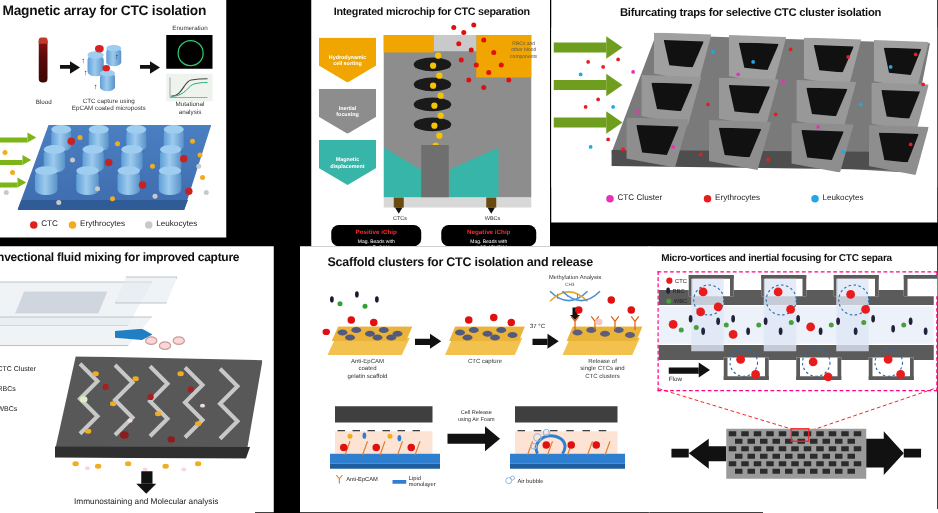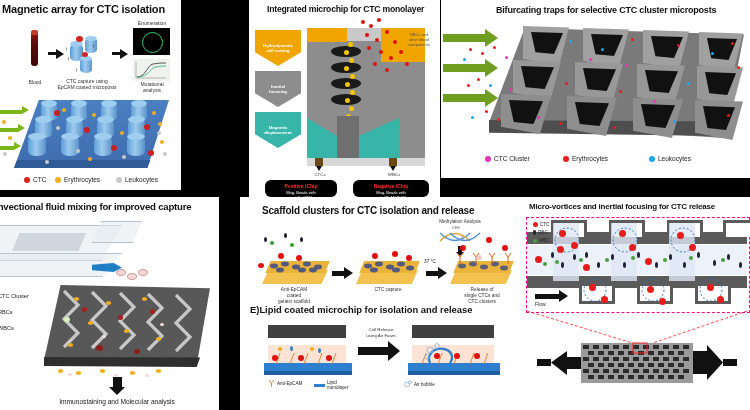--- a/index.html
+++ b/index.html
@@ -197,21 +197,21 @@
     <span class="lgdot" style="background:#f0ad20;"></span>
     <span>Erythrocytes</span>
   </div>
   <div class="legendRow" style="left:116px;top:176px;">
     <span class="lgdot" style="background:#c9c9c9;"></span>
     <span>Leukocytes</span>
   </div>
 </div>
 
 <div class="panel" id="pB">
-  <div class="ptitle">Integrated microchip for CTC monolayer</div>
+  <div class="ptitle">Integrated microchip for CTC separation</div>
 
   <div class="chev" style="left:6px;top:30px;height:36px;background:#f0a500;">
     <div>
       <div>Hydrodynamic</div>
       <div>cell sorting</div>
     </div>
   </div>
   <div class="chev" style="left:6px;top:71px;height:36px;background:#8d8d8d;">
     <div>
       <div>Inertial</div>
@@ -290,21 +290,21 @@
     <div>anti-EpCAM</div>
   </div>
   <div class="blackBox" style="left:104px;top:180px;width:76px;height:17px;">
     <div class="redT">Negative iChip</div>
     <div>Mag. Beads with</div>
     <div>anti-CD 15/45/66</div>
   </div>
 </div>
 
 <div class="panel" id="pC">
-  <div class="ptitle">Bifurcating traps for selective CTC cluster microposts</div>
+  <div class="ptitle">Bifurcating traps for selective CTC cluster isolation</div>
 
   <div class="trapStage">
 
     <div class="trapPlate" style="left:48px;top:6px;width:255px;height:110px;
          clip-path:polygon(14% 0,100% 6%,92% 100%,0 86%);background:#7a7a7a;"></div>
     <div class="trapPlate" style="left:48px;top:98px;width:255px;height:16px;
          clip-path:polygon(0 0,94% 10%,92% 100%,0 80%);background:#4e4e4e;"></div>
 
     <div>
       <div class="trapCell" style="left:82px;top:4px;width:46px;height:40px;clip-path:polygon(0 0,100% 4%,78% 100%,0 82%);background:#a0a0a0;"></div>
@@ -561,23 +561,20 @@
     </svg>
     <div class="cellDot" style="left:220px;top:48px;width:6px;height:6px;background:#e01010;"></div>
     <div class="cellDot" style="left:246px;top:40px;width:6px;height:6px;background:#e01010;"></div>
     <div class="cellDot" style="left:262px;top:48px;width:6px;height:6px;background:#e01010;"></div>
     <div class="cellDot" style="left:236px;top:58px;width:6px;height:5px;background:#f4c6c6;"></div>
     <div class="lbl" style="position:absolute;left:206px;top:90px;width:72px;font-size:4.8px;">Release of</div>
     <div class="lbl" style="position:absolute;left:206px;top:96px;width:72px;font-size:4.8px;">single CTCs and</div>
     <div class="lbl" style="position:absolute;left:206px;top:102px;width:72px;font-size:4.8px;">CTC clusters</div>
   </div>
 
-  <div class="ptitle2">
-    <span>E)</span><span>Lipid coated microchip for isolation and release</span>
-  </div>
 
   <div>
     <div class="lipCap" style="left:28px;top:128px;width:78px;height:13px;"></div>
     <div style="position:absolute;left:28px;top:141px;width:78px;height:7px;">
       <svg width="78" height="7" viewBox="0 0 78 7">
           <g fill="#3f3f3f">
         <rect x="2" y="0" width="6" height="7"></rect>
             <rect x="14" y="0" width="6" height="7"></rect>
         <rect x="26" y="0" width="6" height="7"></rect>
             <rect x="38" y="0" width="6" height="7"></rect>
@@ -666,21 +663,21 @@
   <div class="legendRow" style="left:164px;top:183px;font-size:4.6px;gap:2px;">
     <svg width="8" height="8" viewBox="0 0 8 8">
       <circle cx="3" cy="4.5" r="2.4" fill="none" stroke="#8fb8e0" stroke-width=".8"></circle>
       <circle cx="6" cy="2.4" r="1.6" fill="none" stroke="#8fb8e0" stroke-width=".8"></circle>
     </svg>
     <span>Air bubble</span>
   </div>
 </div>
 
 <div class="panel" id="pF">
-  <div class="ptitle">Micro-vortices and inertial focusing for CTC release</div>
+  <div class="ptitle">Micro-vortices and inertial focusing for CTC separa</div>
 
   <div class="vortBox">
 
     <div class="vChannel" style="left:0px;top:14px;width:220px;height:12px;"></div>
     <div class="vChannel" style="left:0px;top:58px;width:220px;height:12px;"></div>
 
     <div style="position:absolute;left:24px;top:2px;width:30px;height:14px;background:#fff;border-left:3px solid #5b5b5b;border-right:3px solid #5b5b5b;border-top:3px solid #5b5b5b;"></div>
     <div style="position:absolute;left:82px;top:2px;width:30px;height:14px;background:#fff;border-left:3px solid #5b5b5b;border-right:3px solid #5b5b5b;border-top:3px solid #5b5b5b;"></div>
     <div style="position:absolute;left:140px;top:2px;width:30px;height:14px;background:#fff;border-left:3px solid #5b5b5b;border-right:3px solid #5b5b5b;border-top:3px solid #5b5b5b;"></div>
     <div style="position:absolute;left:196px;top:2px;width:26px;height:14px;background:#fff;border-left:3px solid #5b5b5b;border-top:3px solid #5b5b5b;"></div>

